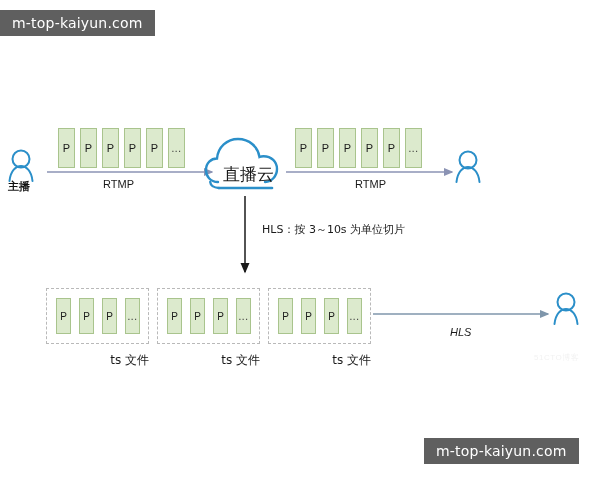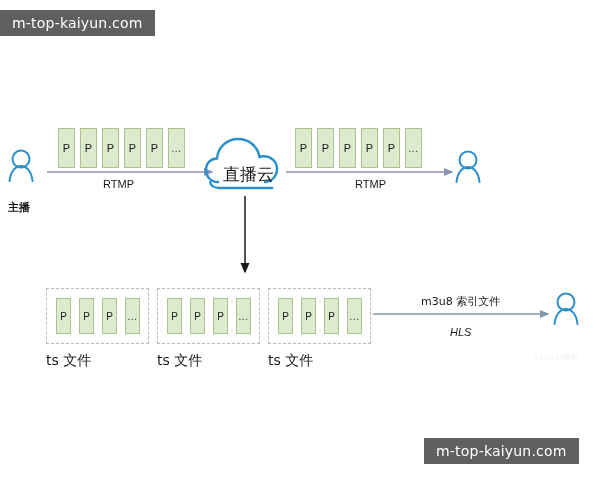--- a/index.html
+++ b/index.html
@@ -74,23 +74,23 @@
   
   .ts-group {
     position: absolute;
     border: 1px dashed #b9b9b9;
     box-sizing: border-box;
     width: 103px;
     height: 56px;
   }
   .ts-label {
     position: absolute;
-    font-size: 14px;
-    color: #1a1a1a;
-    text-align: left;
+    font-size: 12px;
+    color: #1a1a1a;
+    text-align: right;
     width: 103px;
     white-space: nowrap;
   }
 
   
   .svg-layer {
     position: absolute;
     left: 0;
     top: 0;
     width: 600px;
@@ -176,21 +176,21 @@
     <g>
       <circle cx="566" cy="302" r="8.5" fill="none" stroke="#2b8fc9" stroke-width="2"></circle>
       <path d="M554.5 324 C 555.5 313.5, 561 309, 566 309 C 571 309, 576.5 313.5, 577.5 324" fill="none" stroke="#2b8fc9" stroke-width="2" stroke-linecap="round"></path>
     </g>
   </svg>
 
   <div class="watermark" id="wm-top">m-top-kaiyun.com</div>
   <div class="watermark" id="wm-bottom">m-top-kaiyun.com</div>
   <div class="faint-watermark">51CTO博客</div>
 
-  <div class="actor-label" style="left:8px; top:200px;">主播</div>
+  <div class="actor-label" style="left:8px; top:179px;">主播</div>
 
   <div class="cloud-text" style="left:223px; top:163px;">直播云</div>
 
   <div class="pbox" style="left:58px; top:128px;">
     <span>P</span>
   </div>
   <div class="pbox" style="left:80px; top:128px;">
     <span>P</span>
   </div>
   <div class="pbox" style="left:102px; top:128px;">
@@ -222,20 +222,21 @@
   </div>
   <div class="pbox" style="left:383px; top:128px;">
     <span>P</span>
   </div>
   <div class="pbox" style="left:405px; top:128px;">
     <span class="dots">...</span>
   </div>
 
   <div class="lbl" style="left:355px; top:178px;">RTMP</div>
 
+  <div class="lbl lbl-cn" style="left:262px; top:222px;">HLS：按 3～10s 为单位切片</div>
 
   <div class="ts-group" style="left:46px; top:288px;"></div>
   <div class="pbox small" style="left:56px; top:298px;">
     <span>P</span>
   </div>
   <div class="pbox small" style="left:79px; top:298px;">
     <span>P</span>
   </div>
   <div class="pbox small" style="left:102px; top:298px;">
     <span>P</span>
@@ -268,16 +269,15 @@
     <span>P</span>
   </div>
   <div class="pbox small" style="left:324px; top:298px;">
     <span>P</span>
   </div>
   <div class="pbox small" style="left:347px; top:298px;">
     <span class="dots">...</span>
   </div>
   <div class="ts-label lbl-cn" style="left:268px; top:352px;">ts 文件</div>
 
-  <div class="lbl lbl-cn" style="left:421px; top:294px;">m3u8 索引文件</div>
   <div class="lbl" style="left:450px; top:326px;font-style:italic;">HLS</div>
 
 </div>
 
 </body></html>

